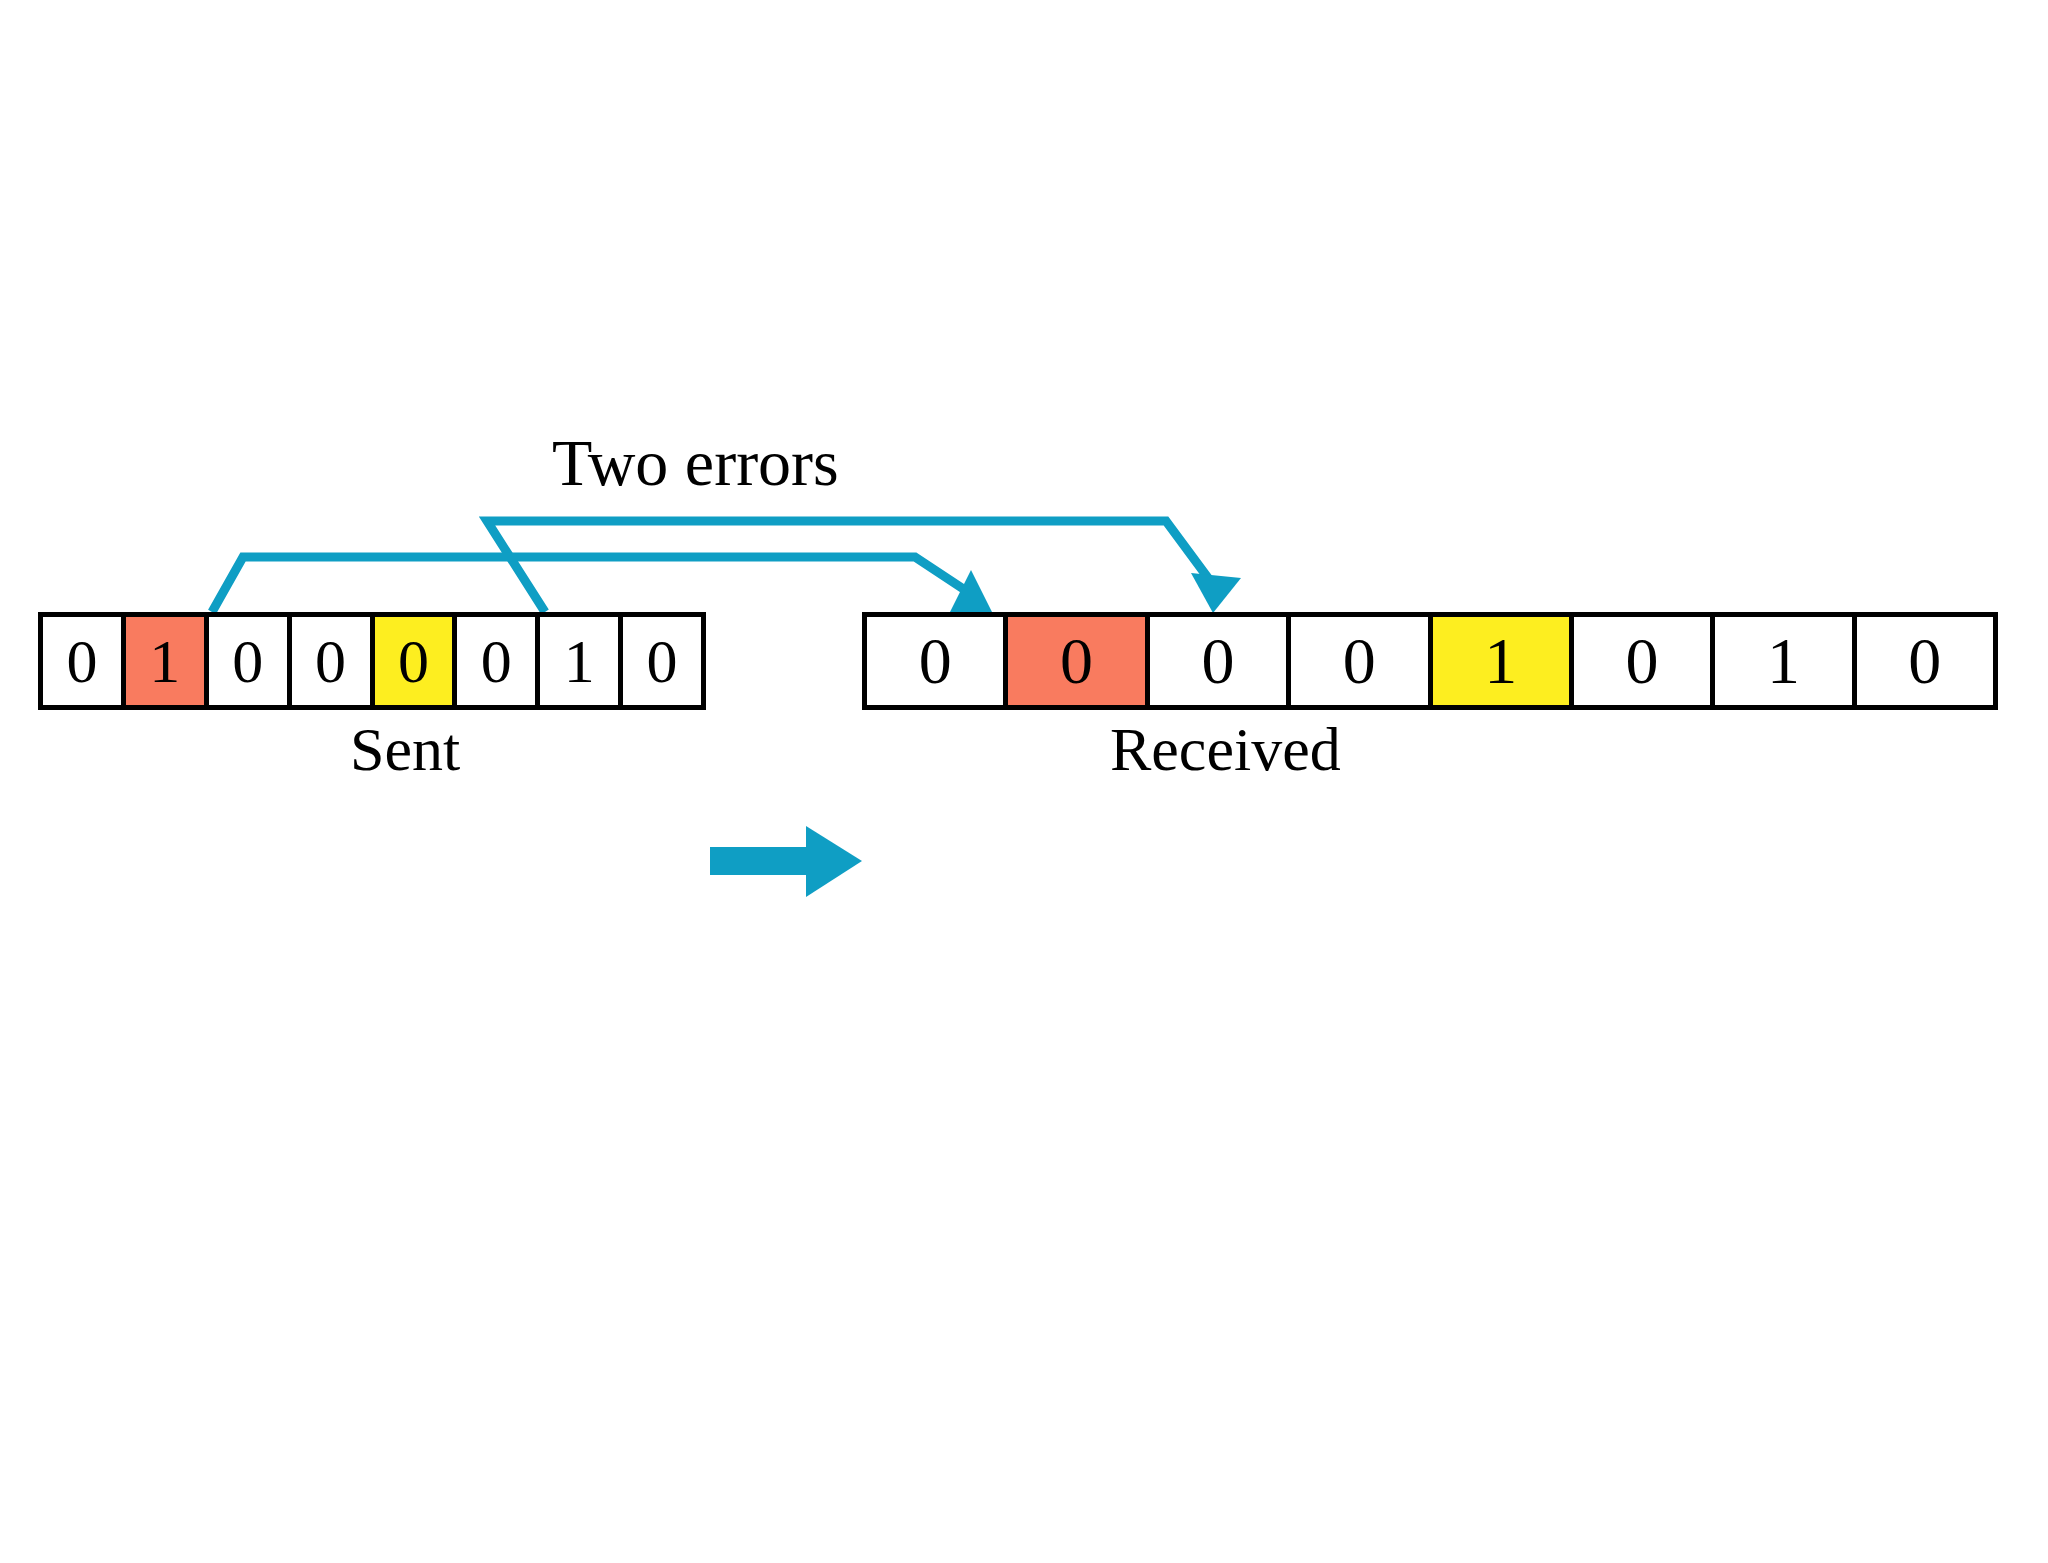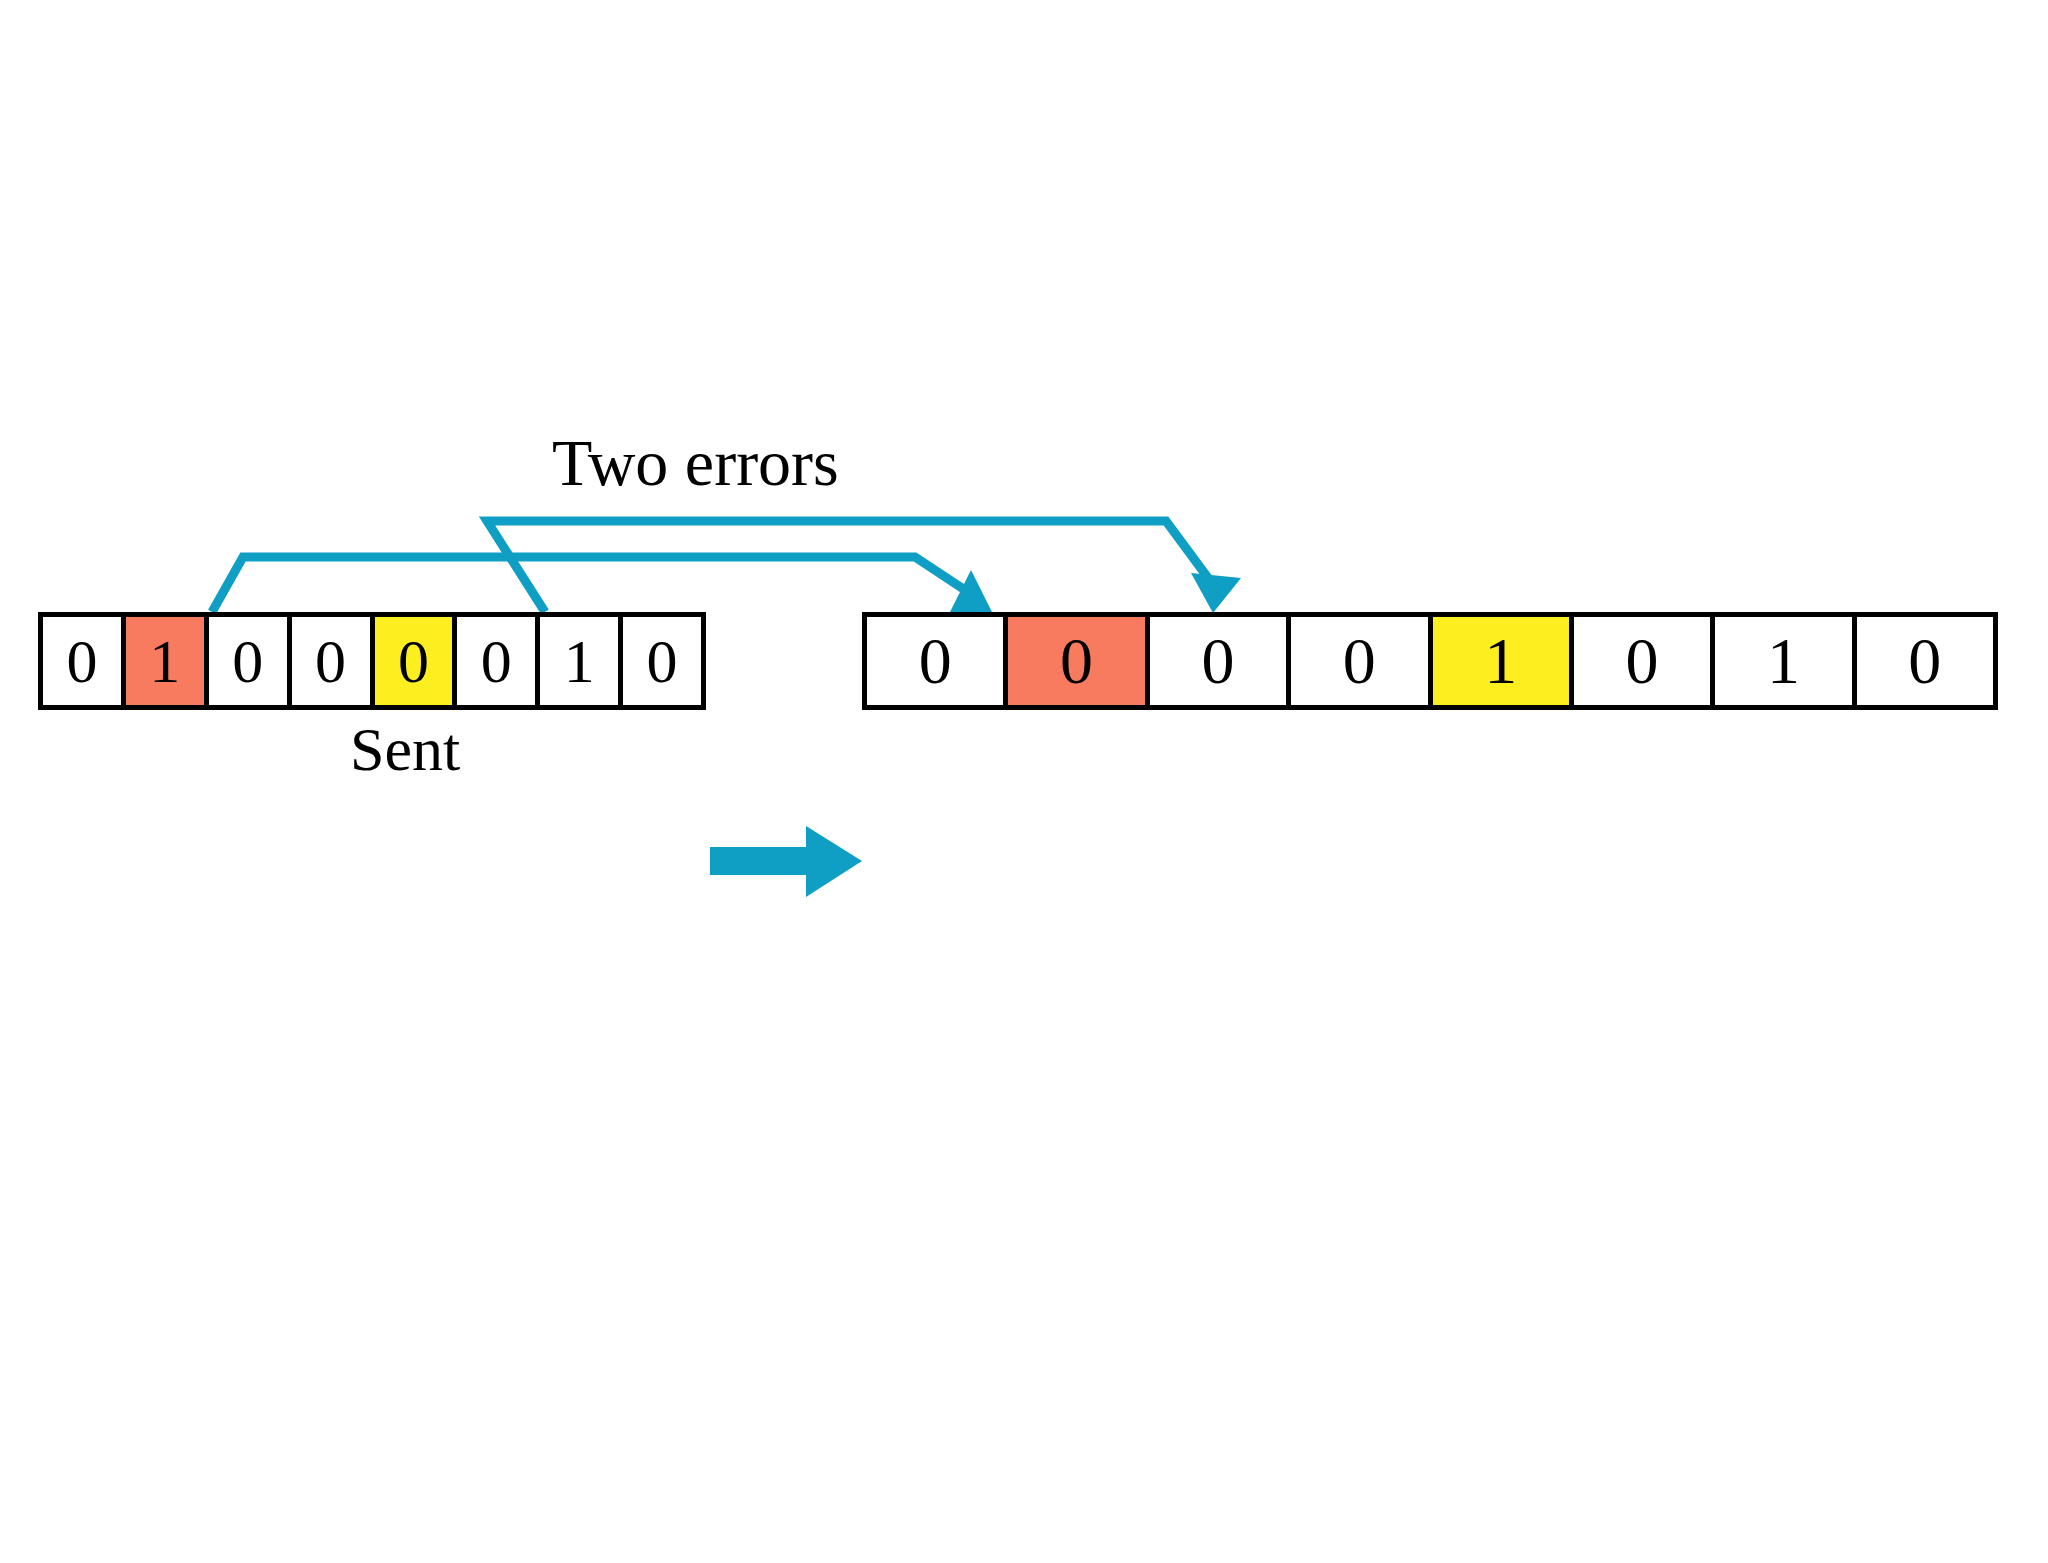--- a/index.html
+++ b/index.html
@@ -127,14 +127,15 @@
     <div class="bit-cell err-red">0</div>
     <div class="bit-cell">0</div>
     <div class="bit-cell">0</div>
     <div class="bit-cell err-yellow">1</div>
     <div class="bit-cell">0</div>
     <div class="bit-cell">1</div>
     <div class="bit-cell">0</div>
   </div>
 
   <div id="sent-caption" class="caption">Sent</div>
+  <div id="received-caption" class="caption">Received</div>
 
 </div>
 
 </body></html>

